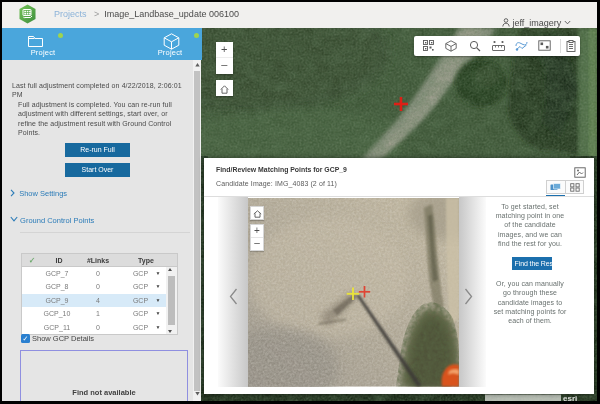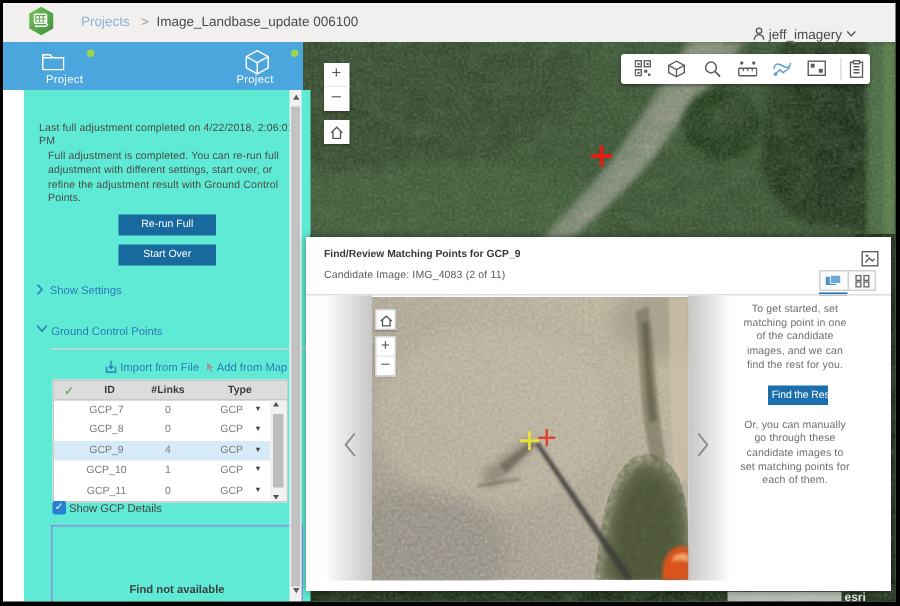--- a/index.html
+++ b/index.html
@@ -16,21 +16,21 @@
 #crumb .title{color:#4b4b4b}
 #user{left:502px;top:18px;font-size:9px;color:#4b4b4b}
 
 #tabbar{left:2px;top:28px;width:200px;height:32px;background:#4aa6dc}
 .tab{position:absolute;top:0;height:32px;text-align:center}
 .tab .lbl{position:absolute;left:0;right:0;bottom:3px;font-size:7.5px;color:#fff;letter-spacing:0.2px}
 .tab.active{background:#fff;border-top:3px solid #e0892e}
 .tab.active .lbl{color:#93a1ab}
 .gdot{position:absolute;width:5px;height:5px;border-radius:50%;background:#9fd44e}
 
-#lpanel{left:16px;top:60px;width:191px;height:341px;background:#5eead4;color:#4a4a4a;font-size:7px}
+#lpanel{left:2px;top:60px;width:191px;height:341px;background:#e5e5e5;color:#4a4a4a;font-size:7px}
 #lpanel .t1{position:absolute;left:10px;top:21px;line-height:9.3px;letter-spacing:0.1px}
 #lpanel .t2{position:absolute;left:16px;top:40px;line-height:9.3px;letter-spacing:0.1px}
 .btn{position:absolute;left:63px;width:65px;height:13.5px;background:#17699e;color:#fff;font-size:7px;text-align:center;line-height:13.5px}
 .bluelink{color:#2c7cb8}
 #showset{position:absolute;left:8px;top:129px;font-size:7.5px}
 #gcphead{position:absolute;left:8px;top:156px;font-size:7.5px}
 .hdiv{position:absolute;left:18px;width:170px;height:1px;background:#d4d4d4}
 #importrow{position:absolute;left:54px;top:180px;font-size:7.5px;height:9px}
 #gcptable{position:absolute;left:19px;top:193px;width:157px;border:1px solid #c9c9c9;background:#fff}
 #gcptable .hd{height:13px;background:#dcdcdc;border-bottom:1px solid #c9c9c9;position:relative;font-size:7px;font-weight:bold;color:#3c3c3c}
@@ -177,30 +177,20 @@
     <div class="t2">Full adjustment is completed. You can re-run full<br>adjustment with different settings, start over, or<br>refine the adjustment result with Ground Control<br>Points.</div>
     <div class="btn" style="top:83px">Re-run Full</div>
     <div class="btn" style="top:103px">Start Over</div>
     <div id="showset" class="bluelink"><svg width="5" height="8" viewBox="0 0 5 8" style="vertical-align:-1px">
           <path d="M1,0.8 L4,4 L1,7.2" fill="none" stroke="#2c7cb8" stroke-width="1.1"></path>
         </svg>&nbsp; Show Settings</div>
     <div id="gcphead" class="bluelink"><svg width="8" height="6" viewBox="0 0 8 6" style="vertical-align:1px">
           <path d="M0.8,1 L4,4.8 L7.2,1" fill="none" stroke="#2c7cb8" stroke-width="1.1"></path>
         </svg> Ground Control Points</div>
     <div class="hdiv" style="top:172px"></div>
-    <div id="importrow" class="bluelink">
-      <svg width="8" height="9" viewBox="0 0 8 9" style="vertical-align:-2px">
-          <g fill="none" stroke="#2c7cb8" stroke-width="0.9">
-            <path d="M1,4.5 V8 H7 V4.5 M4,0.5 V5.5 M2.5,4 L4,5.7 L5.5,4"></path>
-          </g>
-        </svg>
-      Import from File &nbsp;<svg width="6" height="8" viewBox="0 0 6 8" style="vertical-align:-2px">
-          <path d="M1,0.5 L1,6 L2.6,4.6 L3.6,7.4 L4.6,7 L3.6,4.3 L5.5,4.2 Z" fill="#9a9a9a"></path>
-        </svg> Add from Map
-    </div>
     <div id="gcptable">
       <div class="hd">
         <span class="cc" style="left:0;width:20px;color:#6faa6f;font-size:8px">✓</span>
         <span class="cc" style="left:20px;width:34px">ID</span>
         <span class="cc" style="left:57px;width:38px">#Links</span>
         <span class="cc" style="left:105px;width:38px">Type</span>
       </div>
       <div class="trow">
           <span class="cc" style="left:17px;width:36px">GCP_7</span>
           <span class="cc" style="left:57px;width:38px">0</span>

